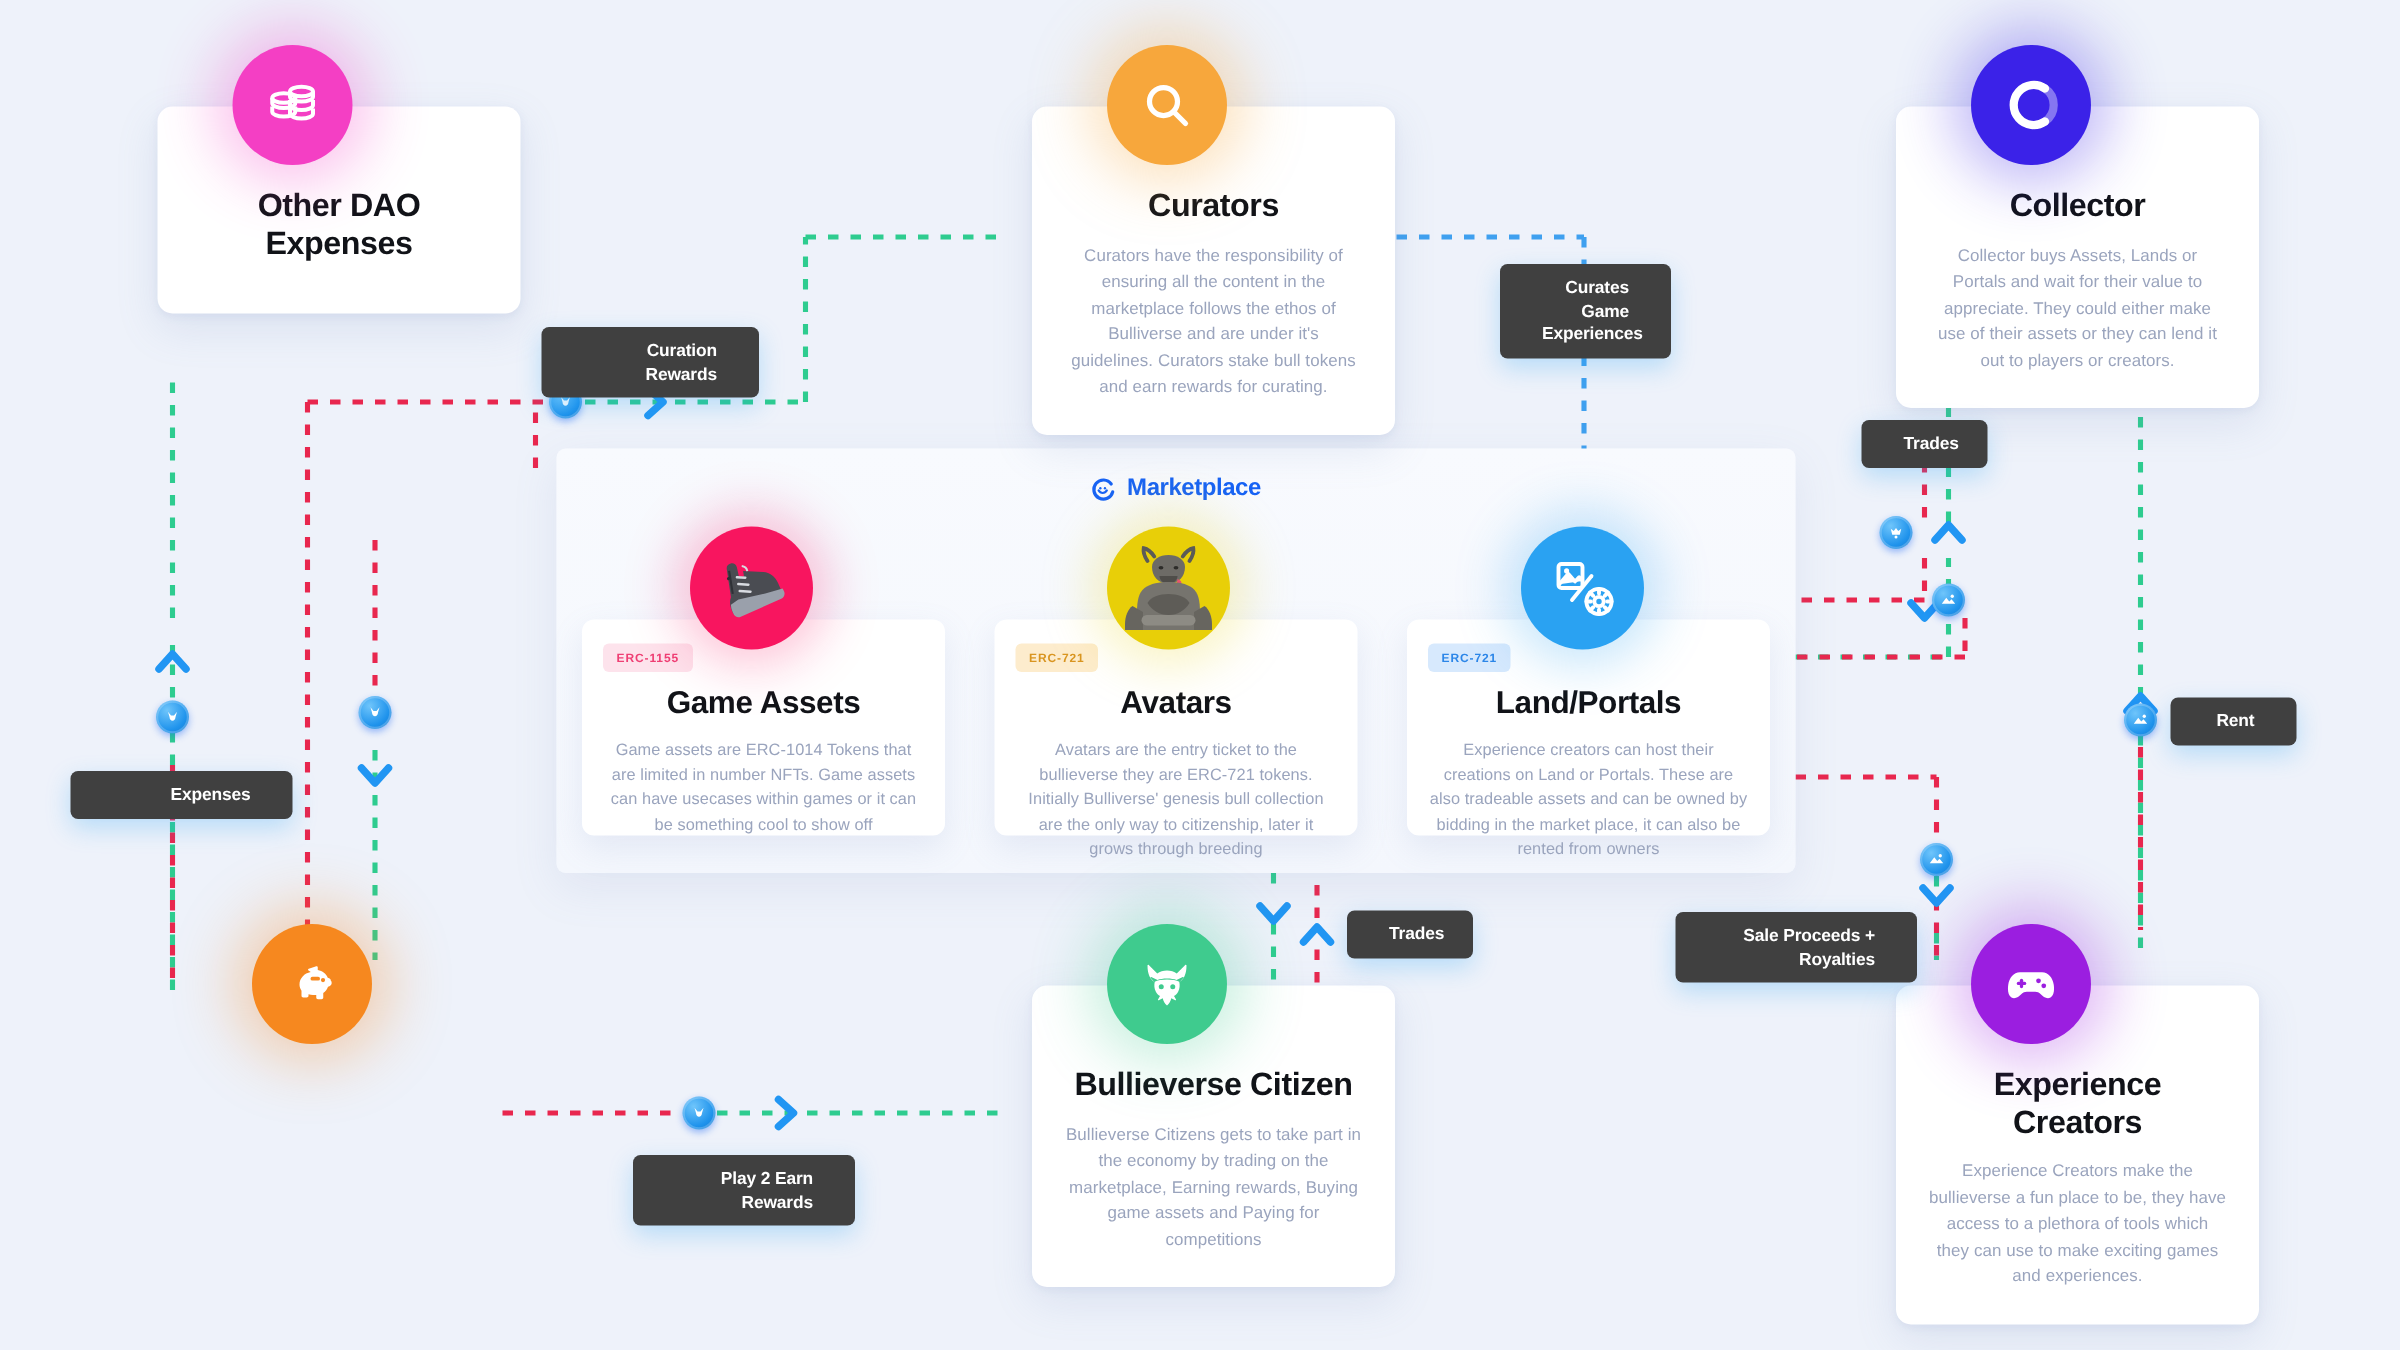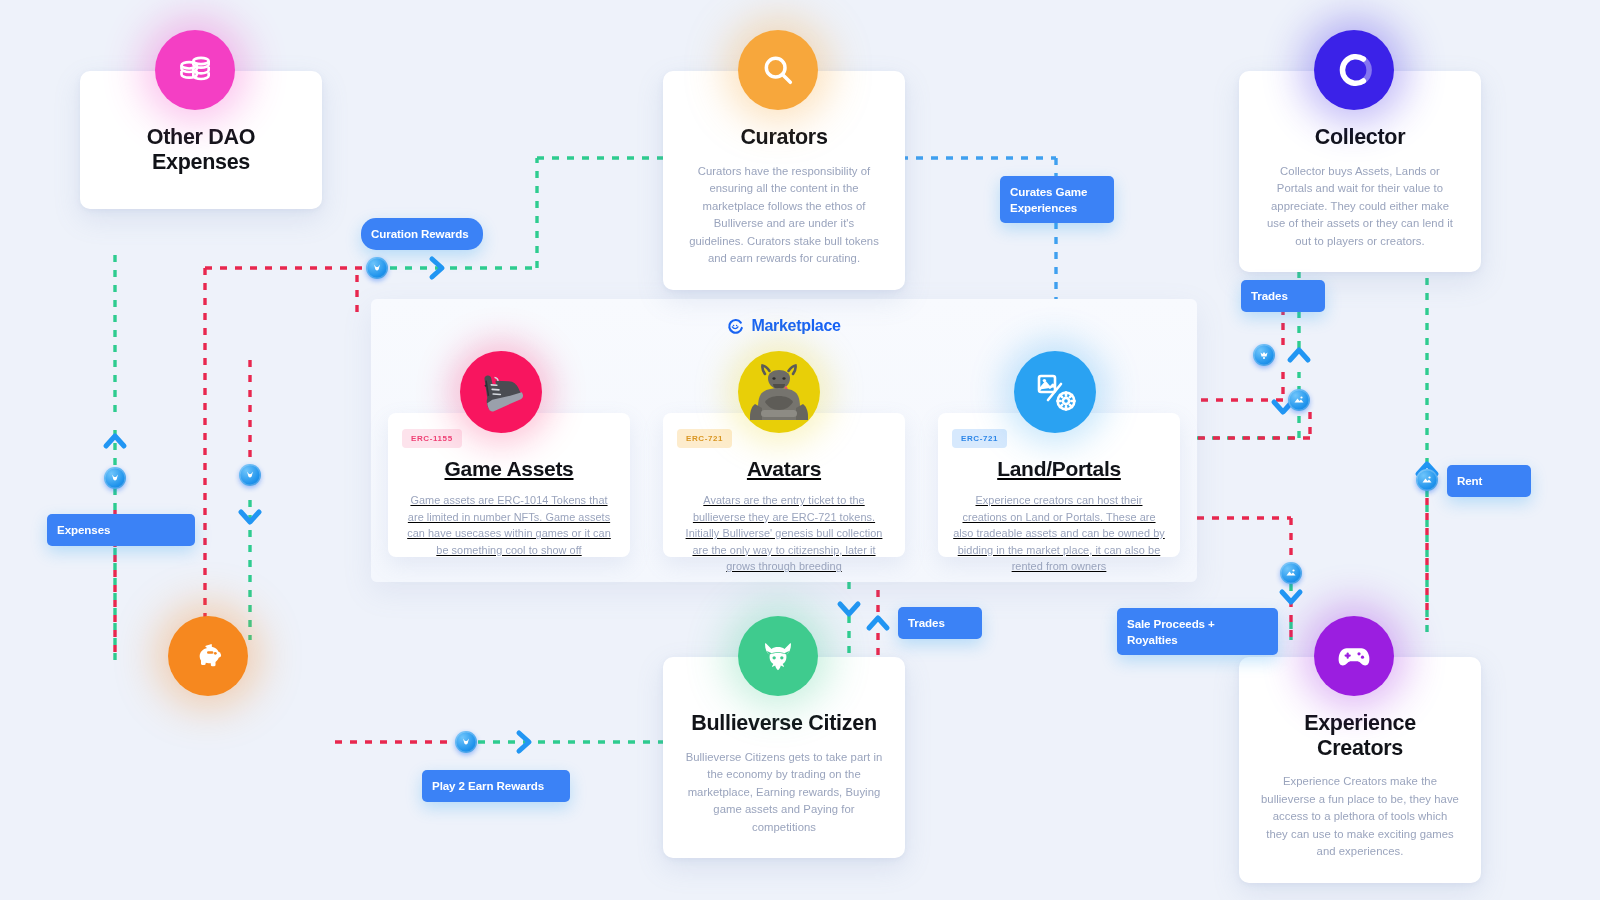--- a/index.html
+++ b/index.html
@@ -18,21 +18,21 @@
   
   .card {
     position: absolute;
     background: #ffffff;
     border-radius: 10px;
     box-shadow: 0 10px 28px rgba(120,140,190,.16), 0 2px 6px rgba(120,140,190,.10);
     z-index: 5;
     padding: 54px 22px 22px;
     text-align: center;
   }
-  .card.wide { width: 242px; }
+  .card.wide { width: 242px; margin-left: 25px; }
   .card-title {
     font-size: 21.5px; font-weight: bold; color: #111318;
     letter-spacing: -.3px; line-height: 1.15; margin-bottom: 13px;
   }
   .card-desc {
     font-size: 11.3px; color: #9aa4bd; line-height: 1.55; letter-spacing: .05px;
   }
 
   
   .bubble {
@@ -60,21 +60,21 @@
     display: flex; align-items: flex-end; justify-content: center; gap: 7px;
     z-index: 6;
   }
   #mp-logo .mp-text {
     font-size: 16px; font-weight: bold; color: #1763f5; letter-spacing: -.3px;
   }
   .mp-card {
     position: absolute; top: 114px; width: 242px; height: 144px;
     background: #fff; border-radius: 8px;
     box-shadow: 0 8px 22px rgba(120,140,190,.14);
-    z-index: 5; padding: 44px 14px 13px; text-align: center; text-decoration: underline;
+    z-index: 5; padding: 44px 14px 13px; text-align: center;
   }
   .mp-card .card-title { font-size: 21px; margin-bottom: 11px; }
   .mp-card .card-desc { font-size: 10.9px; line-height: 1.52; }
   .erc-badge {
     position: absolute; left: 14px; top: 16px;
     font-size: 8px; font-weight: bold; letter-spacing: .6px;
     padding: 5px 9px; border-radius: 4px; z-index: 8;
   }
   .erc-1155 { background:#fde3ec; color:#ef3f74; }
   .erc-721-a{ background:#fdeccd; color:#d99521; }
@@ -86,24 +86,24 @@
     display: flex; align-items: center; justify-content: center; overflow: visible;
   }
   .ab-pink  { background:#f8155f; box-shadow:0 0 34px 10px rgba(248,21,95,.26); }
   .ab-yellow{ background:#e8cf08; box-shadow:0 0 34px 10px rgba(232,207,8,.26); }
   .ab-blue  { background:#2aa2f2; box-shadow:0 0 34px 10px rgba(42,162,242,.28); }
   .asset-bubble svg { width: 72px; height: 72px; }
 
   
   .pill {
     position: absolute; z-index: 9;
-    background: #3b82f6; color: #fff;
+    background: #404040; color: #fff;
     font-size: 11.6px; font-weight: bold; letter-spacing: -.1px;
-    border-radius: 5px; padding: 8px 10px;
-    text-align: left; line-height: 1.35;
+    border-radius: 5px; padding: 8px 28px;
+    text-align: right; line-height: 1.35;
     box-shadow: 0 6px 16px rgba(41,163,245,.28);
     white-space: pre-line;
   }
 
   
   .coin {
     position: absolute; z-index: 8; width: 22px; height: 22px;
     border-radius: 50%;
     background: radial-gradient(circle at 34% 30%, #6fc5fb 0%, #1f93ec 62%, #1176cf 100%);
     box-shadow: 0 2px 5px rgba(23,99,245,.42), inset 0 0 0 1.5px rgba(255,255,255,.22);
@@ -330,21 +330,21 @@
       <rect x="7.55" y="9.85" width="1.3" height="3.8" rx=".65" fill="#9b1ee0"></rect>
       <circle cx="15" cy="10.7" r=".95" fill="#9b1ee0"></circle>
       <circle cx="17.1" cy="12.7" r=".95" fill="#9b1ee0"></circle>
     </svg>
   </div>
   <div class="card wide" style="left:1239px;top:657px;">
     <div class="card-title">Experience Creators</div>
     <div class="card-desc">Experience Creators make the bullieverse a fun place to be, they have access to a plethora of tools which they can use to make exciting games and experiences.</div>
   </div>
 
-  <div class="pill" style="left:361px;top:218px;width:122px;border-radius:15px;">Curation Rewards</div>
+  <div class="pill" style="left:361px;top:218px;width:145px;">Curation Rewards</div>
 
   <div class="pill" style="left:1000px;top:176px;width:114px;">Curates Game
 Experiences</div>
 
   <div class="pill" style="left:1241px;top:280px;width:84px;">Trades</div>
 
 
   <div class="pill" style="left:47px;top:514px;width:148px;">Expenses</div>
 
   <div class="pill" style="left:1447px;top:465px;width:84px;">Rent</div>

